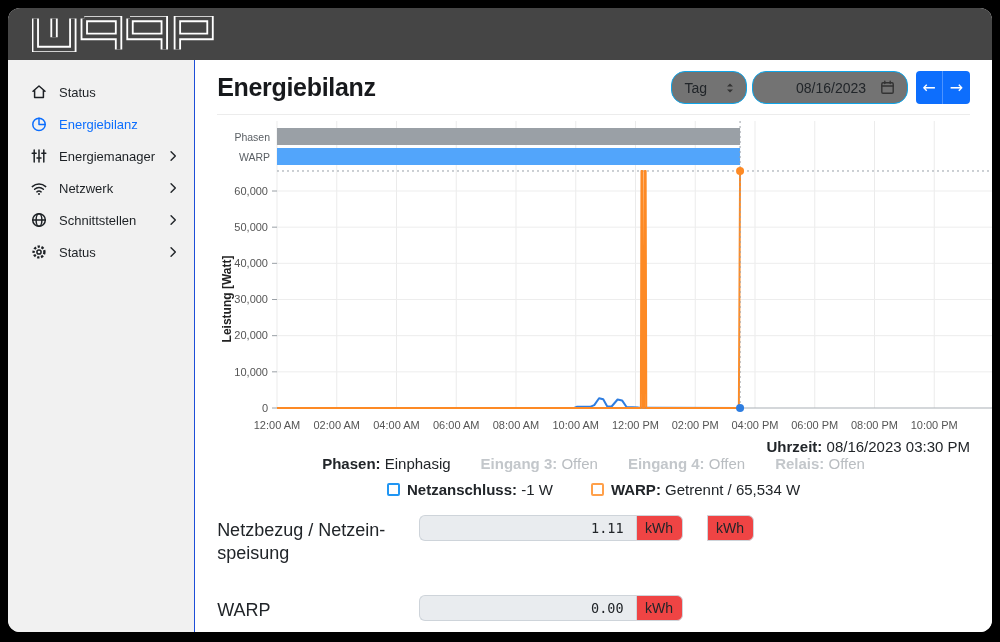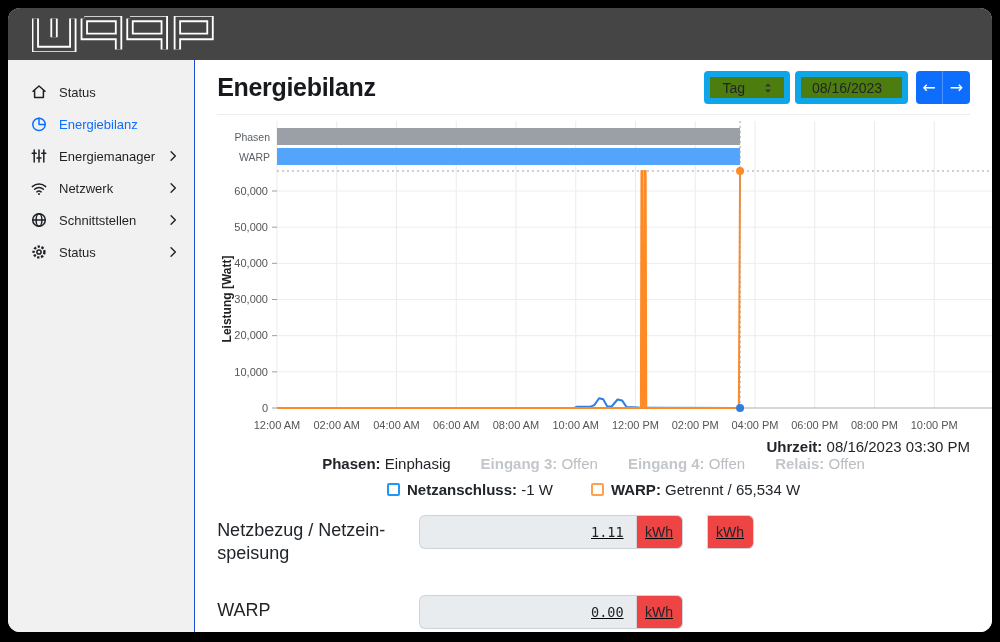--- a/index.html
+++ b/index.html
@@ -22,24 +22,24 @@
                font-size:13px; color:#1d2125; cursor:pointer; }
   .side-item svg { flex:0 0 auto; }
   .side-item .chev { margin-left:auto; }
   .side-item.active { color:#0d6efd; }
   main { flex:1; min-width:0; display:flex; flex-direction:column; padding:0 22px; background:#fff; }
   
   .page-header { display:flex; align-items:center; justify-content:space-between;
                  padding:11px 0 10px; border-bottom:1px solid #ececec; }
   .page-title { font-size:25px; font-weight:700; color:#17191c; letter-spacing:-0.3px; }
   .controls { display:flex; align-items:center; }
-  .ctl { height:33px; border:6px solid #0ea5e9; border-radius:4px; background:#4d7c0f;
+  .ctl { height:33px; border:1px solid #0ea5e9; border-radius:14px; background:#737373;
          display:flex; align-items:center; font-size:14px; color:#212529; }
   .range-select { padding:0 9px 0 12px; gap:16px; margin-right:5px; cursor:pointer; }
-  .date-box { width:113px; padding:0 12px 0 11px; justify-content:space-between; margin-right:8px; }
+  .date-box { width:156px; padding:0 12px 0 11px; justify-content:flex-end; margin-right:8px; }
   .date-box input { border:0; outline:0; width:84px; font-size:14px; color:#212529; padding:0;
                     font-family:"Liberation Sans", sans-serif; background:transparent; }
   .nav-btns { display:flex; }
   .nav-btn { width:27px; height:33px; background:#0d6efd; color:#fff; border:0; cursor:pointer;
              display:flex; align-items:center; justify-content:center; font-size:16px; padding:0;
              font-family:"DejaVu Sans", sans-serif; }
   .nav-btn.prev { border-radius:4px 0 0 4px; border-right:1px solid #4d94ff; }
   .nav-btn.next { border-radius:0 4px 4px 0; }
   
   .chart-area svg { display:block; width:784px; height:318px; margin:4px auto 0 auto; }
@@ -51,21 +51,21 @@
   .lab { font-weight:700; }
   .muted, .muted .lab { color:#b9bdc1; font-weight:400; }
   .muted .lab { font-weight:700; color:#c3c7cb; }
   .legend-item { display:flex; align-items:center; gap:7px; cursor:pointer; }
   .swatch { width:13px; height:13px; border:2px solid #999; background:#fff; border-radius:2px; }
   
   .totals { margin-top:17px; }
   .t-row { display:flex; margin-bottom:29px; }
   .t-label { flex:0 0 202px; font-size:18px; color:#212529; padding:4px 19px 0 0; line-height:1.3; }
   .t-fields { flex:1; display:flex; gap:24px; }
-  .igroup { flex:1; display:flex; height:34px;text-decoration:underline; }
+  .igroup { flex:1; display:flex; height:26px; }
   .igroup input { flex:1; min-width:0; border:1px solid #ced4da; border-right:0;
                   border-radius:6px 0 0 6px; background:#e9ecef; text-align:right;
                   font-family:"DejaVu Sans Mono", monospace; font-size:13.5px; color:#212529;
                   padding:0 12px; outline:none; }
   .addon { flex:0 0 47px; display:flex; align-items:center; justify-content:center;
            border:1px solid #ced4da; border-radius:0 6px 6px 0; background:#ef4444;
            font-size:14px; color:#212529; }
   .t-spacer { flex:1; }
 </style>
 </head>

